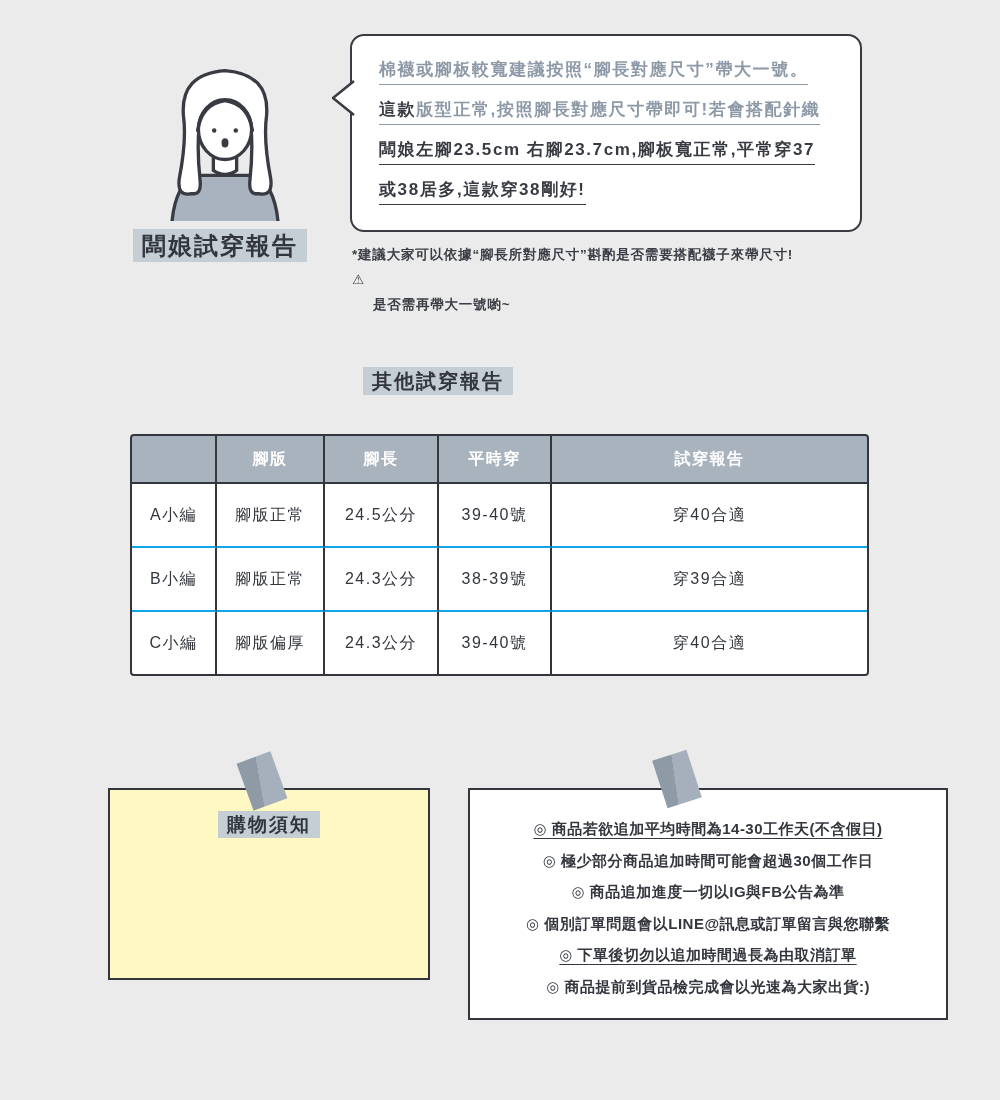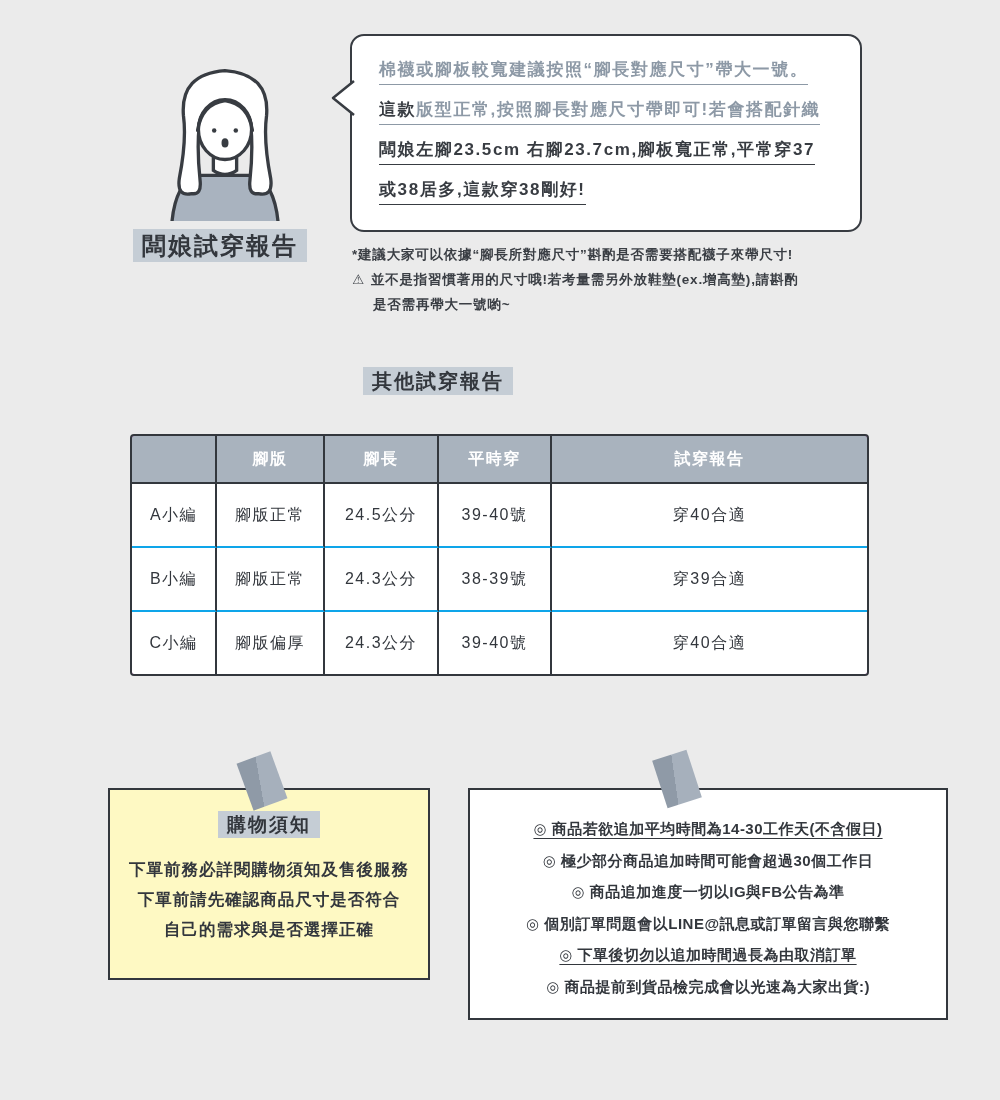--- a/index.html
+++ b/index.html
@@ -90,21 +90,20 @@
       <span class="ul"><span class="txt-dark">這款</span><span>版型正常,按照腳長對應尺寸帶即可!若會搭配針織</span></span>
     </div>
     <div class="bl txt-dark"><span class="ul">闆娘左腳23.5cm 右腳23.7cm,腳板寬正常,平常穿37</span></div>
     <div class="bl txt-dark"><span class="ul">或38居多,這款穿38剛好!</span></div>
   </div>
 
   <div class="notes">
     <div>*建議大家可以依據“腳長所對應尺寸”斟酌是否需要搭配襪子來帶尺寸!</div>
     <div class="note-row">
       <span class="warn-icon">⚠</span>
-      <span>並不是指習慣著用的尺寸哦!若考量需另外放鞋墊(ex.增高墊),請斟酌</span>
     </div>
     <div class="note3">是否需再帶大一號喲~</div>
   </div>
 
   <div class="section-title">
     <span class="hl">其他試穿報告</span>
   </div>
 
   <div class="report-table">
     <div class="t-row t-head">
@@ -137,25 +136,20 @@
     </div>
   </div>
 
   <div class="tape tape-left"></div>
   <div class="tape tape-right"></div>
 
   <div class="notice-box">
     <div class="notice-title">
       <span class="hl">購物須知</span>
     </div>
-    <div class="notice-lines">
-      <div>下單前務必詳閱購物須知及售後服務</div>
-      <div>下單前請先確認商品尺寸是否符合</div>
-      <div>自己的需求與是否選擇正確</div>
-    </div>
   </div>
 
   <div class="addition-box">
     <div class="addition-item u-line">◎ 商品若欲追加平均時間為14-30工作天(不含假日)</div>
     <div class="addition-item">◎ 極少部分商品追加時間可能會超過30個工作日</div>
     <div class="addition-item">◎ 商品追加進度一切以IG與FB公告為準</div>
     <div class="addition-item">◎ 個別訂單問題會以LINE@訊息或訂單留言與您聯繫</div>
     <div class="addition-item u-line">◎ 下單後切勿以追加時間過長為由取消訂單</div>
     <div class="addition-item">◎ 商品提前到貨品檢完成會以光速為大家出貨:)</div>
   </div>

